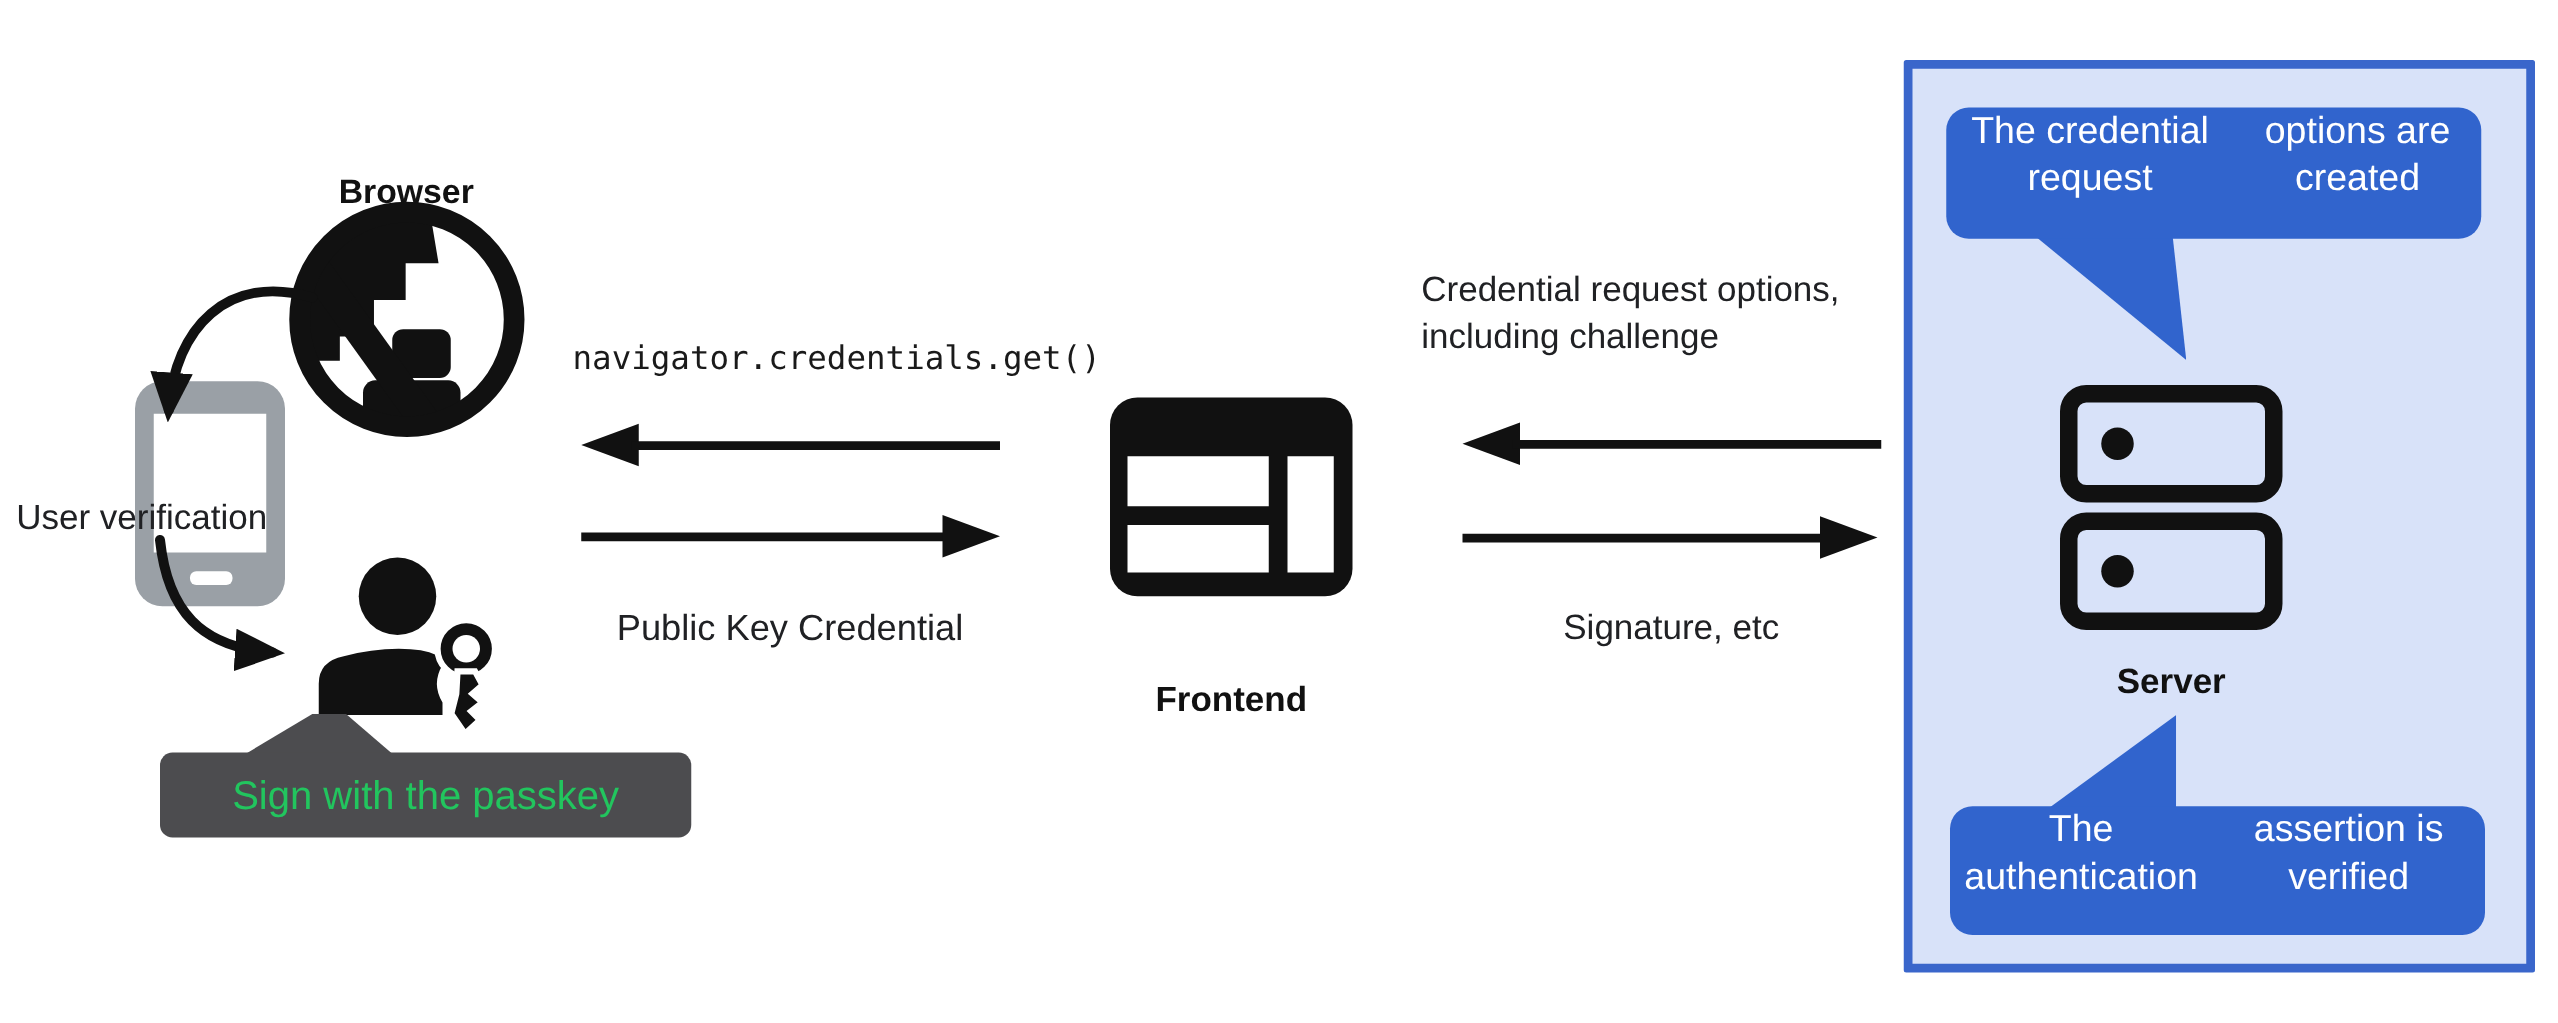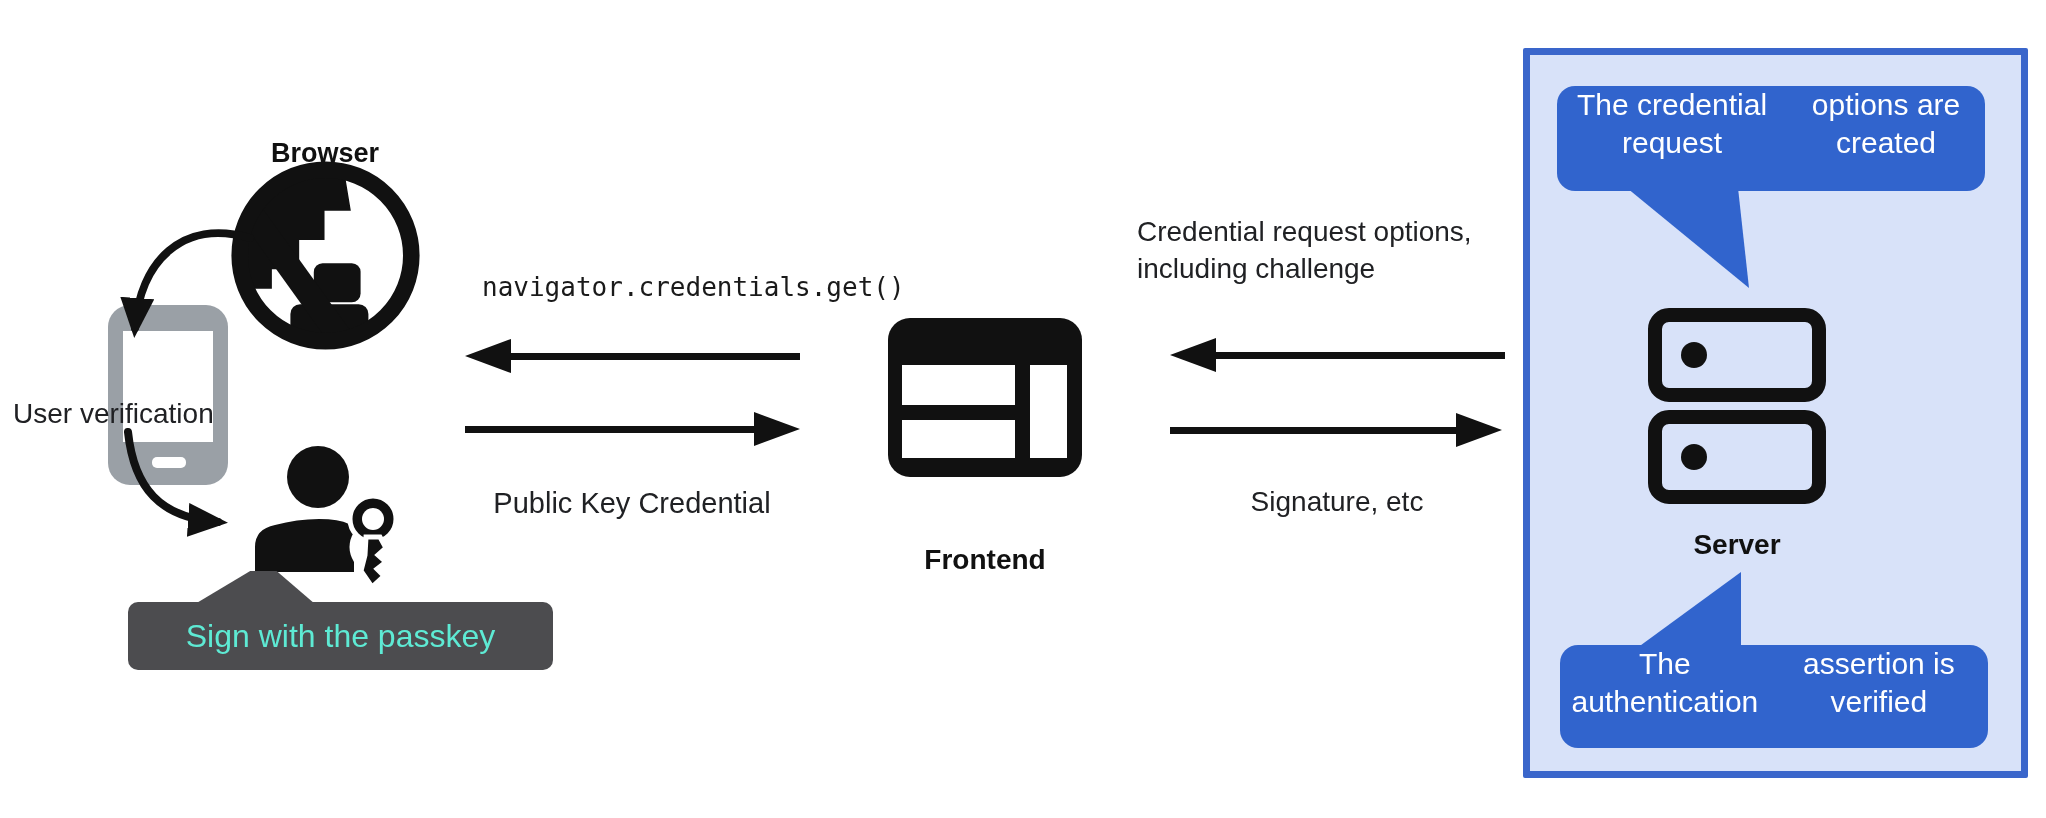--- a/index.html
+++ b/index.html
@@ -38,21 +38,21 @@
 
   
   .frontend{position:absolute;left:888px;top:318px;width:194px;height:159px;background:var(--ink,#111);border-radius:22px;}
   .frontend .cell{position:absolute;background:#ffffff;}
   .cell.c1{left:14px;top:47px;width:113px;height:40px;}
   .cell.c2{left:14px;top:102px;width:113px;height:38px;}
   .cell.c3{left:142px;top:47px;width:37px;height:93px;}
 
   
   .tooltip{position:absolute;left:128px;top:602px;width:425px;height:68px;background:var(--tooltip_gray,#4c4c4f);
-    border-radius:10px;color:#5eead4;font-size:32px;line-height:68px;text-align:center;}
+    border-radius:10px;color:#22c55e;font-size:32px;line-height:68px;text-align:center;}
   .tooltip-notch{position:absolute;left:195px;top:571px;width:120px;height:33px;background:var(--tooltip_gray,#4c4c4f);
     clip-path:polygon(0% 100%, 46% 0%, 68% 0%, 100% 100%);}
 
   
   .panel{position:absolute;left:1523px;top:48px;width:505px;height:730px;background:var(--panel_bg,#d8e2f9);
     border:7px solid var(--panel_border,#3a66cb);box-sizing:border-box;border-radius:2px;}
   .bubble{position:absolute;background:var(--bubble_blue,#3164cd);color:#ffffff;border-radius:18px;
     font-size:30px;line-height:38px;text-align:center;display:flex;justify-content:center;}
   .bubble.top{left:27px;top:31px;width:428px;height:105px;}
   .bubble.bottom{left:30px;top:590px;width:428px;height:103px;}
@@ -108,21 +108,21 @@
     <g stroke="#fff" stroke-width="5" fill="#111">
       <circle cx="128" cy="84" r="23"></circle>
       <path d="M 121 102 L 135 102 L 141 113 L 133 120 L 141 127 L 132 134 L 139 141 L 127 152 L 116 136 L 120 120 Z"></path>
     </g>
     <circle cx="128" cy="84" r="11" fill="#fff" stroke="none"></circle>
   </svg>
 
   <div class="tooltip-notch"></div>
   <div class="tooltip">Sign with the passkey</div>
 
-  <div class="abs lbl code" style="left:482px;top:272px;">navigator.credentials.get()</div>
+  <div class="abs lbl code" style="left:458px;top:272px;">navigator.credentials.get()</div>
 
   <div class="ahead left" style="left:465px;top:339px;"></div>
   <div class="aline" style="left:505px;top:353px;width:295px;"></div>
 
   <div class="aline" style="left:465px;top:426px;width:295px;"></div>
   <div class="ahead right" style="left:754px;top:412px;"></div>
 
   <div class="abs lbl center" style="left:457px;top:487px;width:350px;font-size:29px;">Public Key Credential</div>
 
   <div class="frontend">

